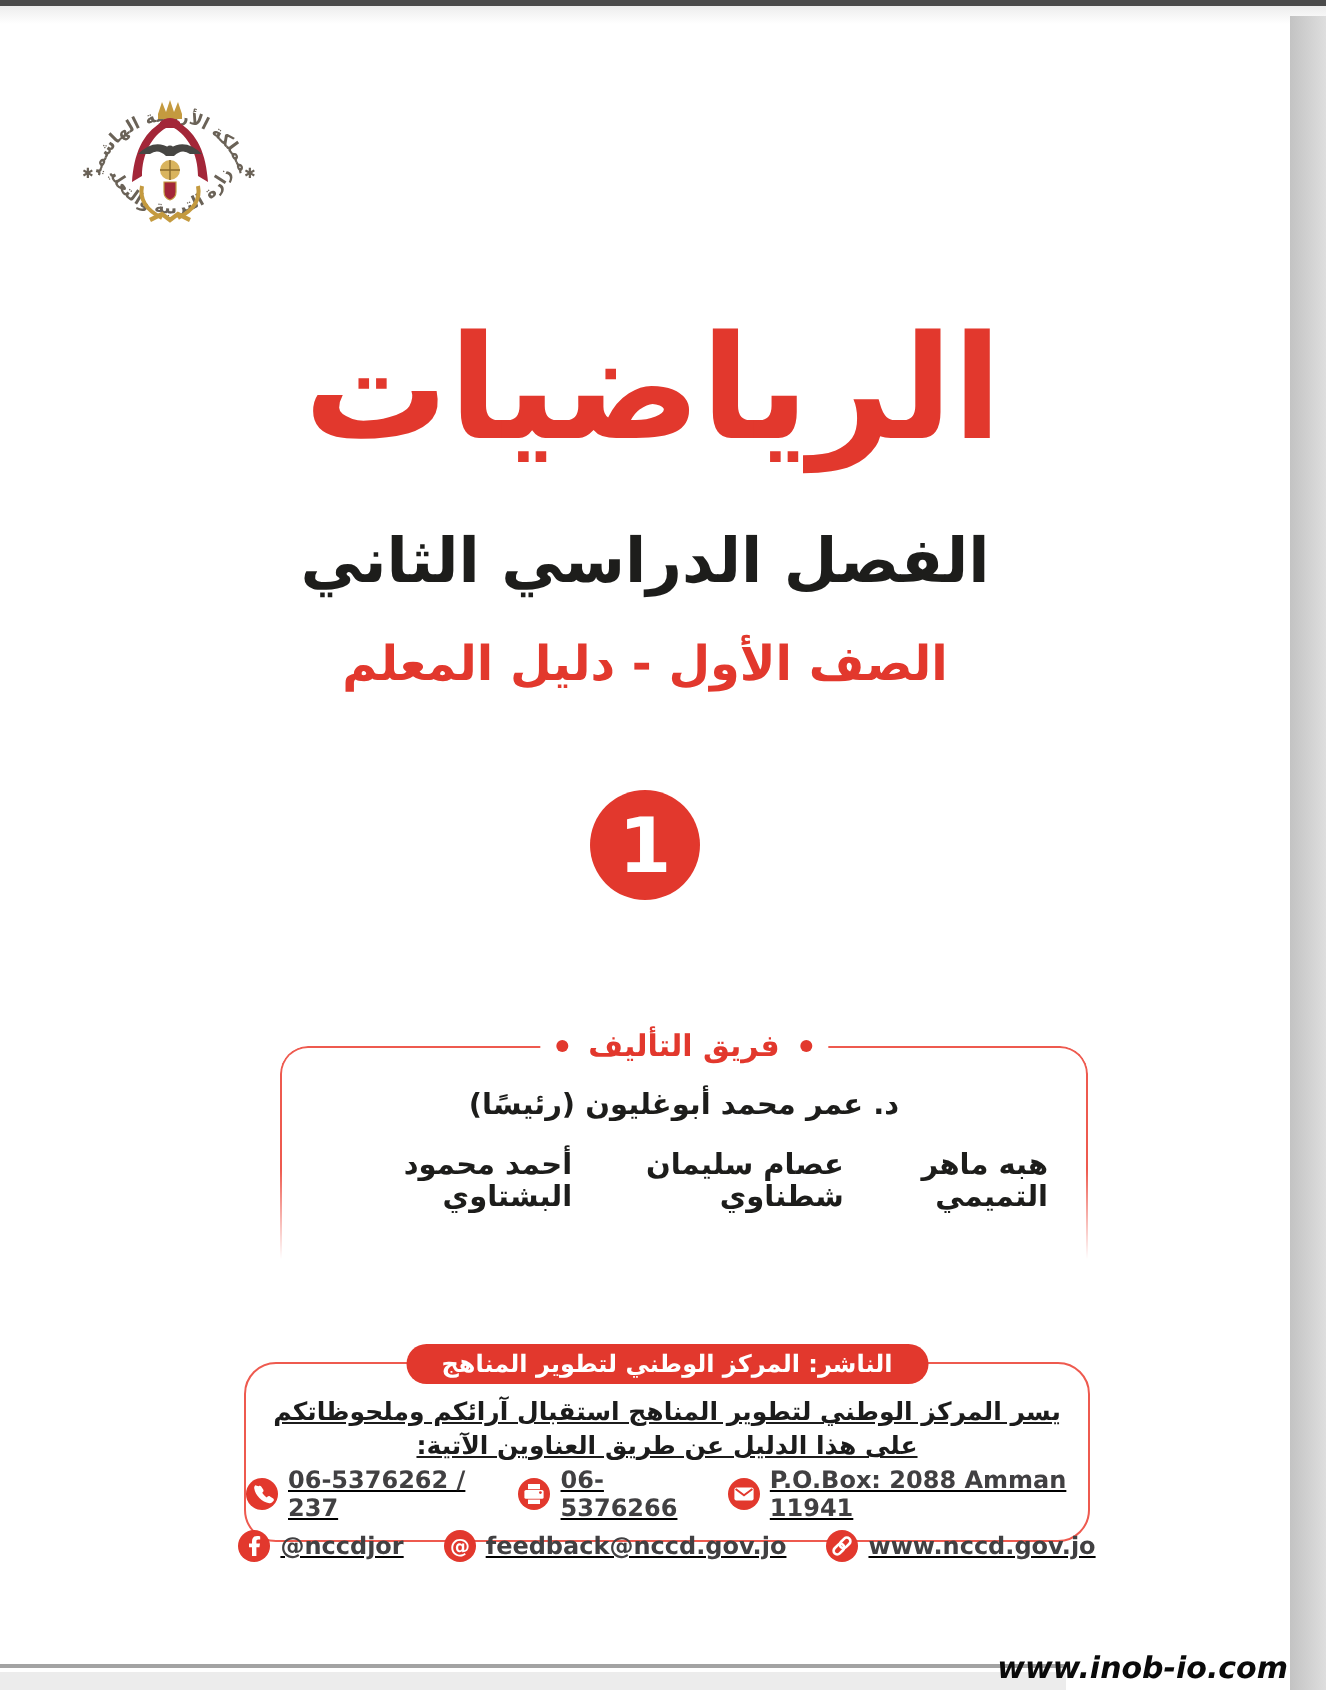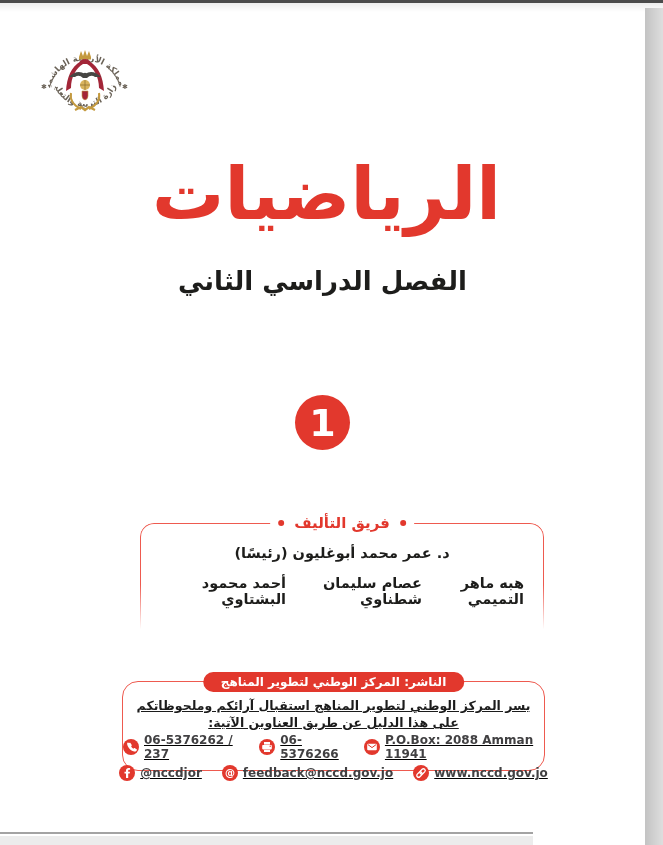--- a/index.html
+++ b/index.html
@@ -20,21 +20,21 @@
   
   .moe-emblem{position:absolute;left:40px;top:40px;width:90px;height:90px;}
   .nccd-logo{position:absolute;left:528px;top:56px;width:81px;height:67px;border:2px solid var(--navy);box-sizing:border-box;background:#fff;display:flex;flex-direction:column;}
   .nccd-ar{flex:0 0 31px;display:flex;flex-direction:column;justify-content:center;align-items:center;color:var(--navy);font-weight:bold;font-size:10.5px;line-height:12px;direction:rtl;}
   .nccd-en{flex:1;background:var(--navy);color:#fff;font-weight:bold;font-size:9.5px;line-height:10.5px;display:flex;flex-direction:column;justify-content:center;padding-left:3px;letter-spacing:0.2px;}
 
   
   .book-title{position:absolute;left:0;top:146px;width:653px;text-align:center;direction:rtl;
     color:var(--accent);font-weight:bold;font-size:72px;line-height:96px;}
   .semester-line{position:absolute;left:0;top:264px;width:645px;text-align:center;direction:rtl;
-    color:var(--ink);font-weight:bold;font-size:26px;line-height:34px;}
+    color:var(--ink);font-weight:bold;font-size:31px;line-height:34px;}
   .grade-line{position:absolute;left:0;top:314px;width:645px;text-align:center;direction:rtl;
     color:var(--accent);font-weight:bold;font-size:24px;line-height:36px;}
   .grade-badge{position:absolute;left:295px;top:395px;width:55px;height:55px;border-radius:50%;
     background:var(--accent);color:#fff;display:flex;align-items:center;justify-content:center;
     font-size:38px;font-weight:bold;}
 
   
   .authors-box{position:absolute;left:140px;top:523px;width:404px;height:112px;}
   .authors-frame{position:absolute;inset:0;border:1.5px solid var(--accent-soft);border-bottom:none;
     border-radius:14px 14px 0 0;
@@ -104,20 +104,21 @@
         <path d="M31,53 Q29,63 41,69" stroke="#c49a3f" stroke-width="2" fill="none"></path>
         <path d="M59,53 Q61,63 49,69" stroke="#c49a3f" stroke-width="2" fill="none"></path>
         <path d="M35,70 L41,67 L45,70 L49,67 L55,70" stroke="#c49a3f" stroke-width="2.2" fill="none"></path>
       </g>
     </svg>
   </div>
 
 
   <div class="book-title">الرياضيات</div>
   <div class="semester-line">الفصل الدراسي الثاني</div>
+  <div class="grade-line">الصف الأول - دليل المعلم</div>
   <div class="grade-badge">
     <span>1</span>
   </div>
 
   <div class="authors-box">
     <div class="authors-frame"></div>
     <div class="authors-title-wrap">
       <span class="ornament-dot"></span>
       <span class="authors-title">فريق التأليف</span>
       <span class="ornament-dot"></span>
@@ -195,14 +196,15 @@
               <rect x="2.8" y="6.2" width="6" height="3.6" rx="1.8"></rect>
               <rect x="7.2" y="6.2" width="6" height="3.6" rx="1.8"></rect>
             </g>
           </svg>
         </span>
         <span class="contact-text">www.nccd.gov.jo</span>
       </span>
     </div>
   </div>
 
+  <div class="watermark">www.inob-io.com</div>
 
 </div>
 
 </body></html>

